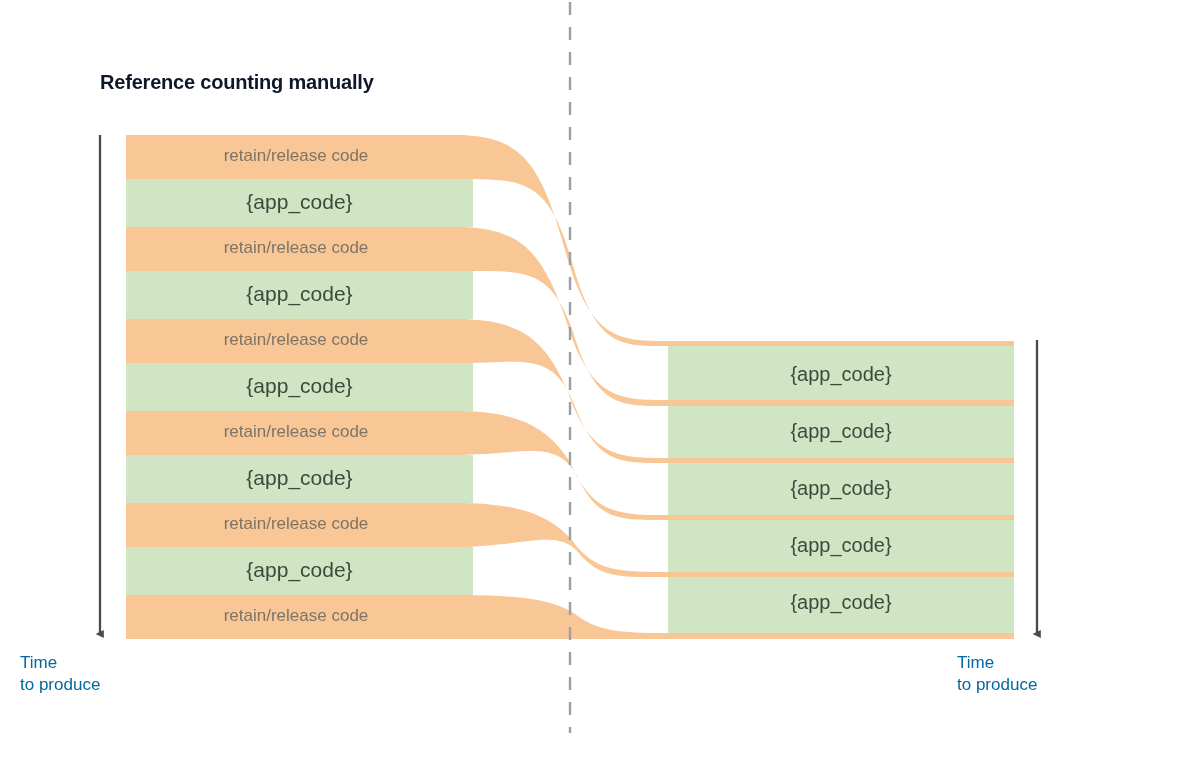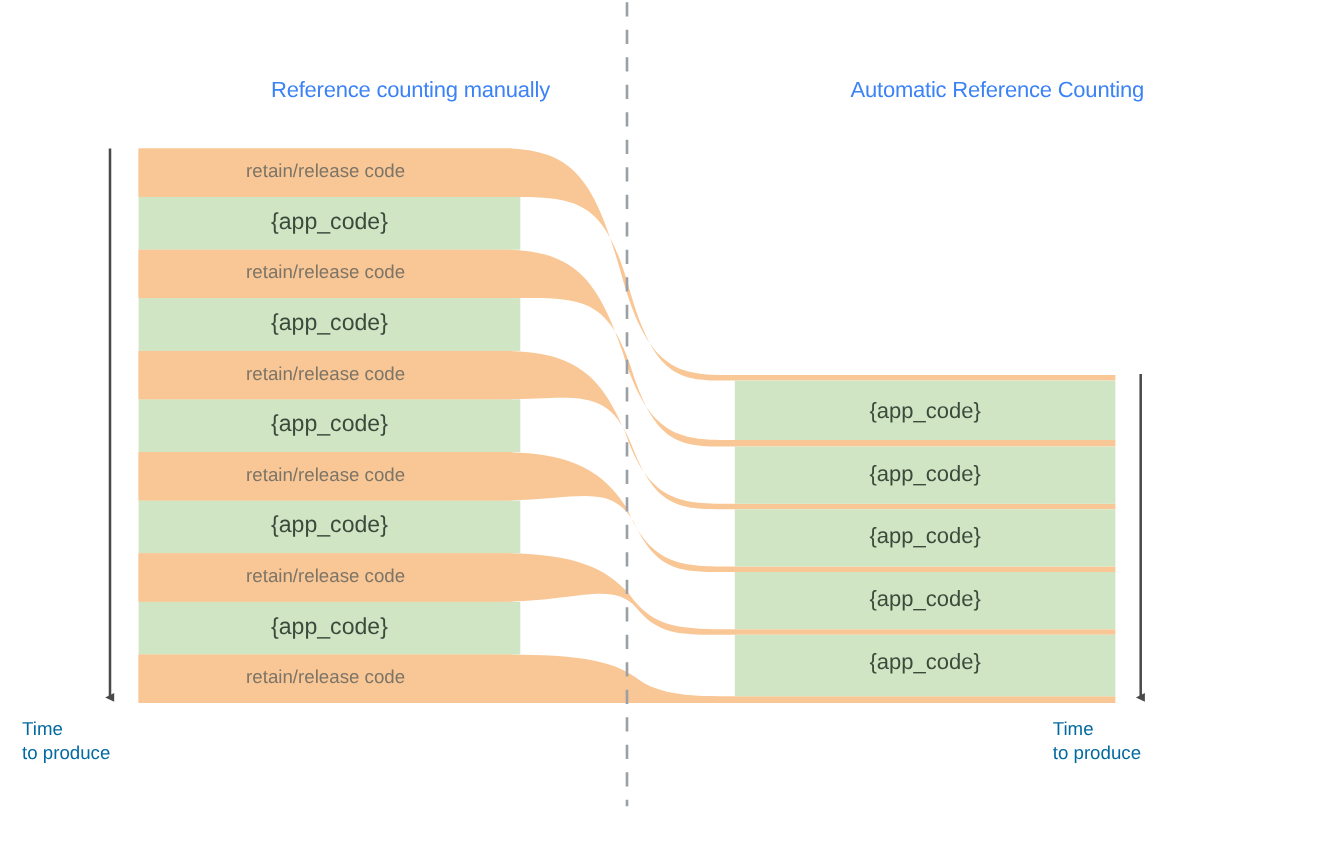--- a/index.html
+++ b/index.html
@@ -21,23 +21,23 @@
     position: absolute;
     left: 0;
     top: 0;
     width: 1200px;
     height: 769px;
   }
   .col-title {
     position: absolute;
     font-family: "Liberation Sans", sans-serif;
     font-size: 20px;
-    font-weight: normal;
-    color: #3b82f6;
-    text-align: right;
+    font-weight: bold;
+    color: #0f172a;
+    text-align: left;
     letter-spacing: -0.2px;
     white-space: nowrap;
   }
   #title-left  { left: 100px;  top: 71px;  width: 400px; }
   #title-right { left: 640px;  top: 71px;  width: 400px; }
 
   .band-label {
     position: absolute;
     font-family: "Liberation Sans", sans-serif;
     text-align: center;
@@ -131,21 +131,20 @@
       <rect x="668" y="577" width="346" height="56" fill="#cfe5c3"></rect>
     </g>
 
     <line x1="570" y1="2" x2="570" y2="733" stroke="#9aa0a6" stroke-width="2.4" stroke-dasharray="13 12"></line>
 
     <line x1="100" y1="135" x2="100" y2="634" stroke="#4a4a4a" stroke-width="2.3" marker-end="url(#arrowhead)"></line>
     <line x1="1037" y1="340" x2="1037" y2="634" stroke="#4a4a4a" stroke-width="2.3" marker-end="url(#arrowhead)"></line>
   </svg>
 
   <div class="col-title" id="title-left">Reference counting manually</div>
-  <div class="col-title" id="title-right">Automatic Reference Counting</div>
 
   <div class="band-label label-retain" style="left:126px; top:146px; width:340px;">retain/release code</div>
   <div class="band-label label-appcode" style="left:126px; top:190px; width:347px;">{app_code}</div>
 
   <div class="band-label label-retain" style="left:126px; top:238px; width:340px;">retain/release code</div>
   <div class="band-label label-appcode" style="left:126px; top:282px; width:347px;">{app_code}</div>
 
   <div class="band-label label-retain" style="left:126px; top:330px; width:340px;">retain/release code</div>
   <div class="band-label label-appcode" style="left:126px; top:374px; width:347px;">{app_code}</div>
 

